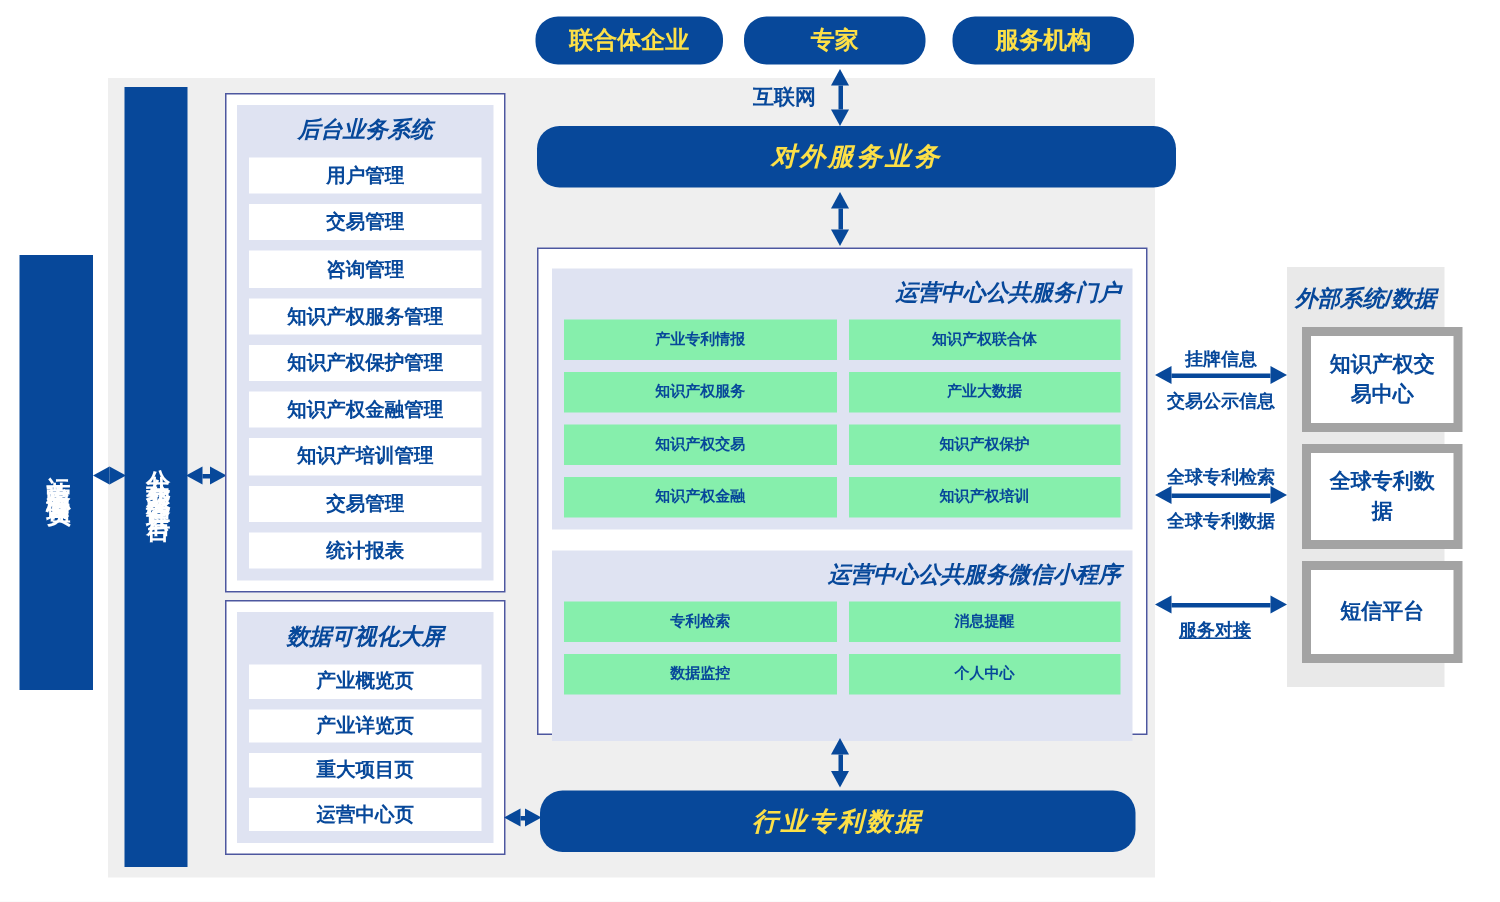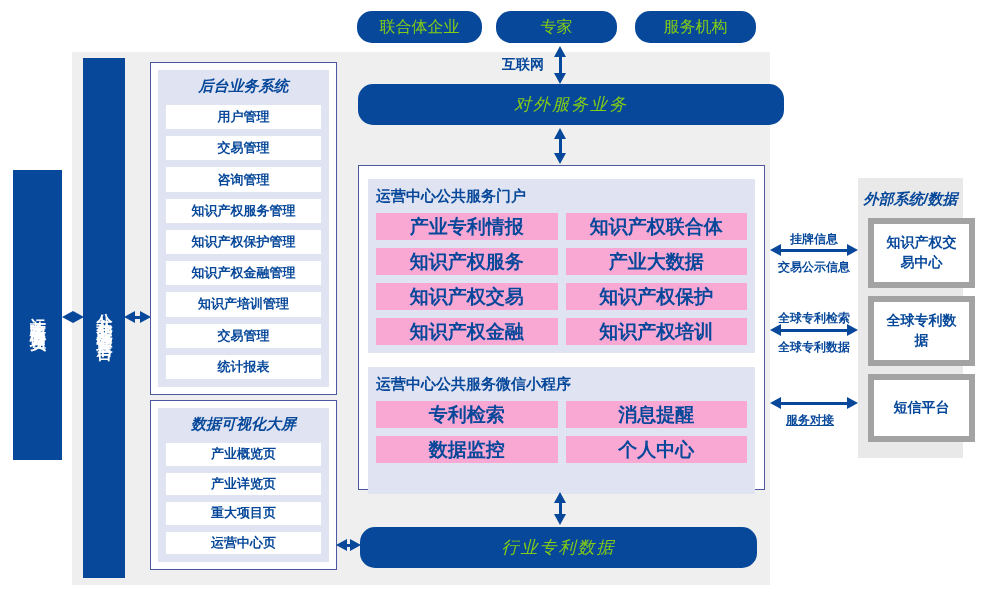--- a/index.html
+++ b/index.html
@@ -7,44 +7,44 @@
     --lav:#dfe3f2;
     --gray:#efefef;
     --border:#4d579f;
   }
   *{margin:0;padding:0;box-sizing:border-box;}
   body{background:#fff;font-family:"Liberation Sans",sans-serif;}
   .canvas{position:relative;width:1000px;height:601px;background:#fff;overflow:hidden;}
 
   .gray-bg{position:absolute;background:var(--gray);}
 
-  .blue-box{position:absolute;background:var(--blue);color:#84cc16;font-weight:normal;
+  .blue-box{position:absolute;background:var(--blue);color:#fde047;font-weight:bold;
     display:flex;align-items:center;justify-content:center;border-radius:15px;}
   .actor{font-size:16px;}
   .wide-bar{font-size:17px;font-style:italic;letter-spacing:2px;}
 
   .vbar{position:absolute;background:var(--blue);color:#fff;font-weight:bold;
     display:flex;align-items:center;justify-content:center;
     writing-mode:vertical-rl;font-size:16px;letter-spacing:4px;}
 
   .side-panel{position:absolute;background:#fff;border:1px solid var(--border);padding:7px;}
   .side-inner{background:var(--lav);width:100%;height:100%;display:flex;flex-direction:column;
     padding:4px 8px 8px;gap:7px;}
   .side-title{text-align:center;font-weight:bold;font-style:italic;color:var(--blue);
     font-size:15px;padding:3px 0 2px;flex:0 0 auto;}
   .side-item{background:#fff;flex:1;display:flex;align-items:center;justify-content:center;
     color:var(--blue);font-weight:bold;font-size:13px;}
 
   .center-panel{position:absolute;background:#fff;border:1px solid var(--border);}
   .center-sub{position:absolute;background:var(--lav);padding:0 8px 8px;}
-  .center-title{height:34px;line-height:34px;text-align:left;font-weight:bold;
-    font-size:15px;color:var(--blue);}
+  .center-title{height:34px;line-height:34px;text-align:right;font-weight:bold;
+    font-style:italic;font-size:15px;color:var(--blue);}
   .center-grid{display:grid;grid-template-columns:1fr 1fr;gap:8px;}
-  .center-item{background:#f9a8d4;height:27px;line-height:27px;text-align:center;
-    font-size:19px;font-weight:bold;color:var(--blue);}
+  .center-item{background:#86efac;height:27px;line-height:27px;text-align:center;
+    font-size:10px;font-weight:bold;color:var(--blue);}
 
   .ext-panel{position:absolute;background:#e9e9e9;}
   .ext-title{position:absolute;left:0;top:12px;width:100%;text-align:center;
     font-weight:bold;font-style:italic;font-size:15px;color:var(--blue);}
   .ext-box{position:absolute;background:#fff;border:6px solid #a3a3a3;
     display:flex;align-items:center;justify-content:center;text-align:center;
     color:var(--blue);font-weight:bold;font-size:14px;line-height:1.4;padding:0 8px;}
 
   .link-label{position:absolute;text-align:center;color:var(--blue);
     font-weight:bold;font-size:12px;}

